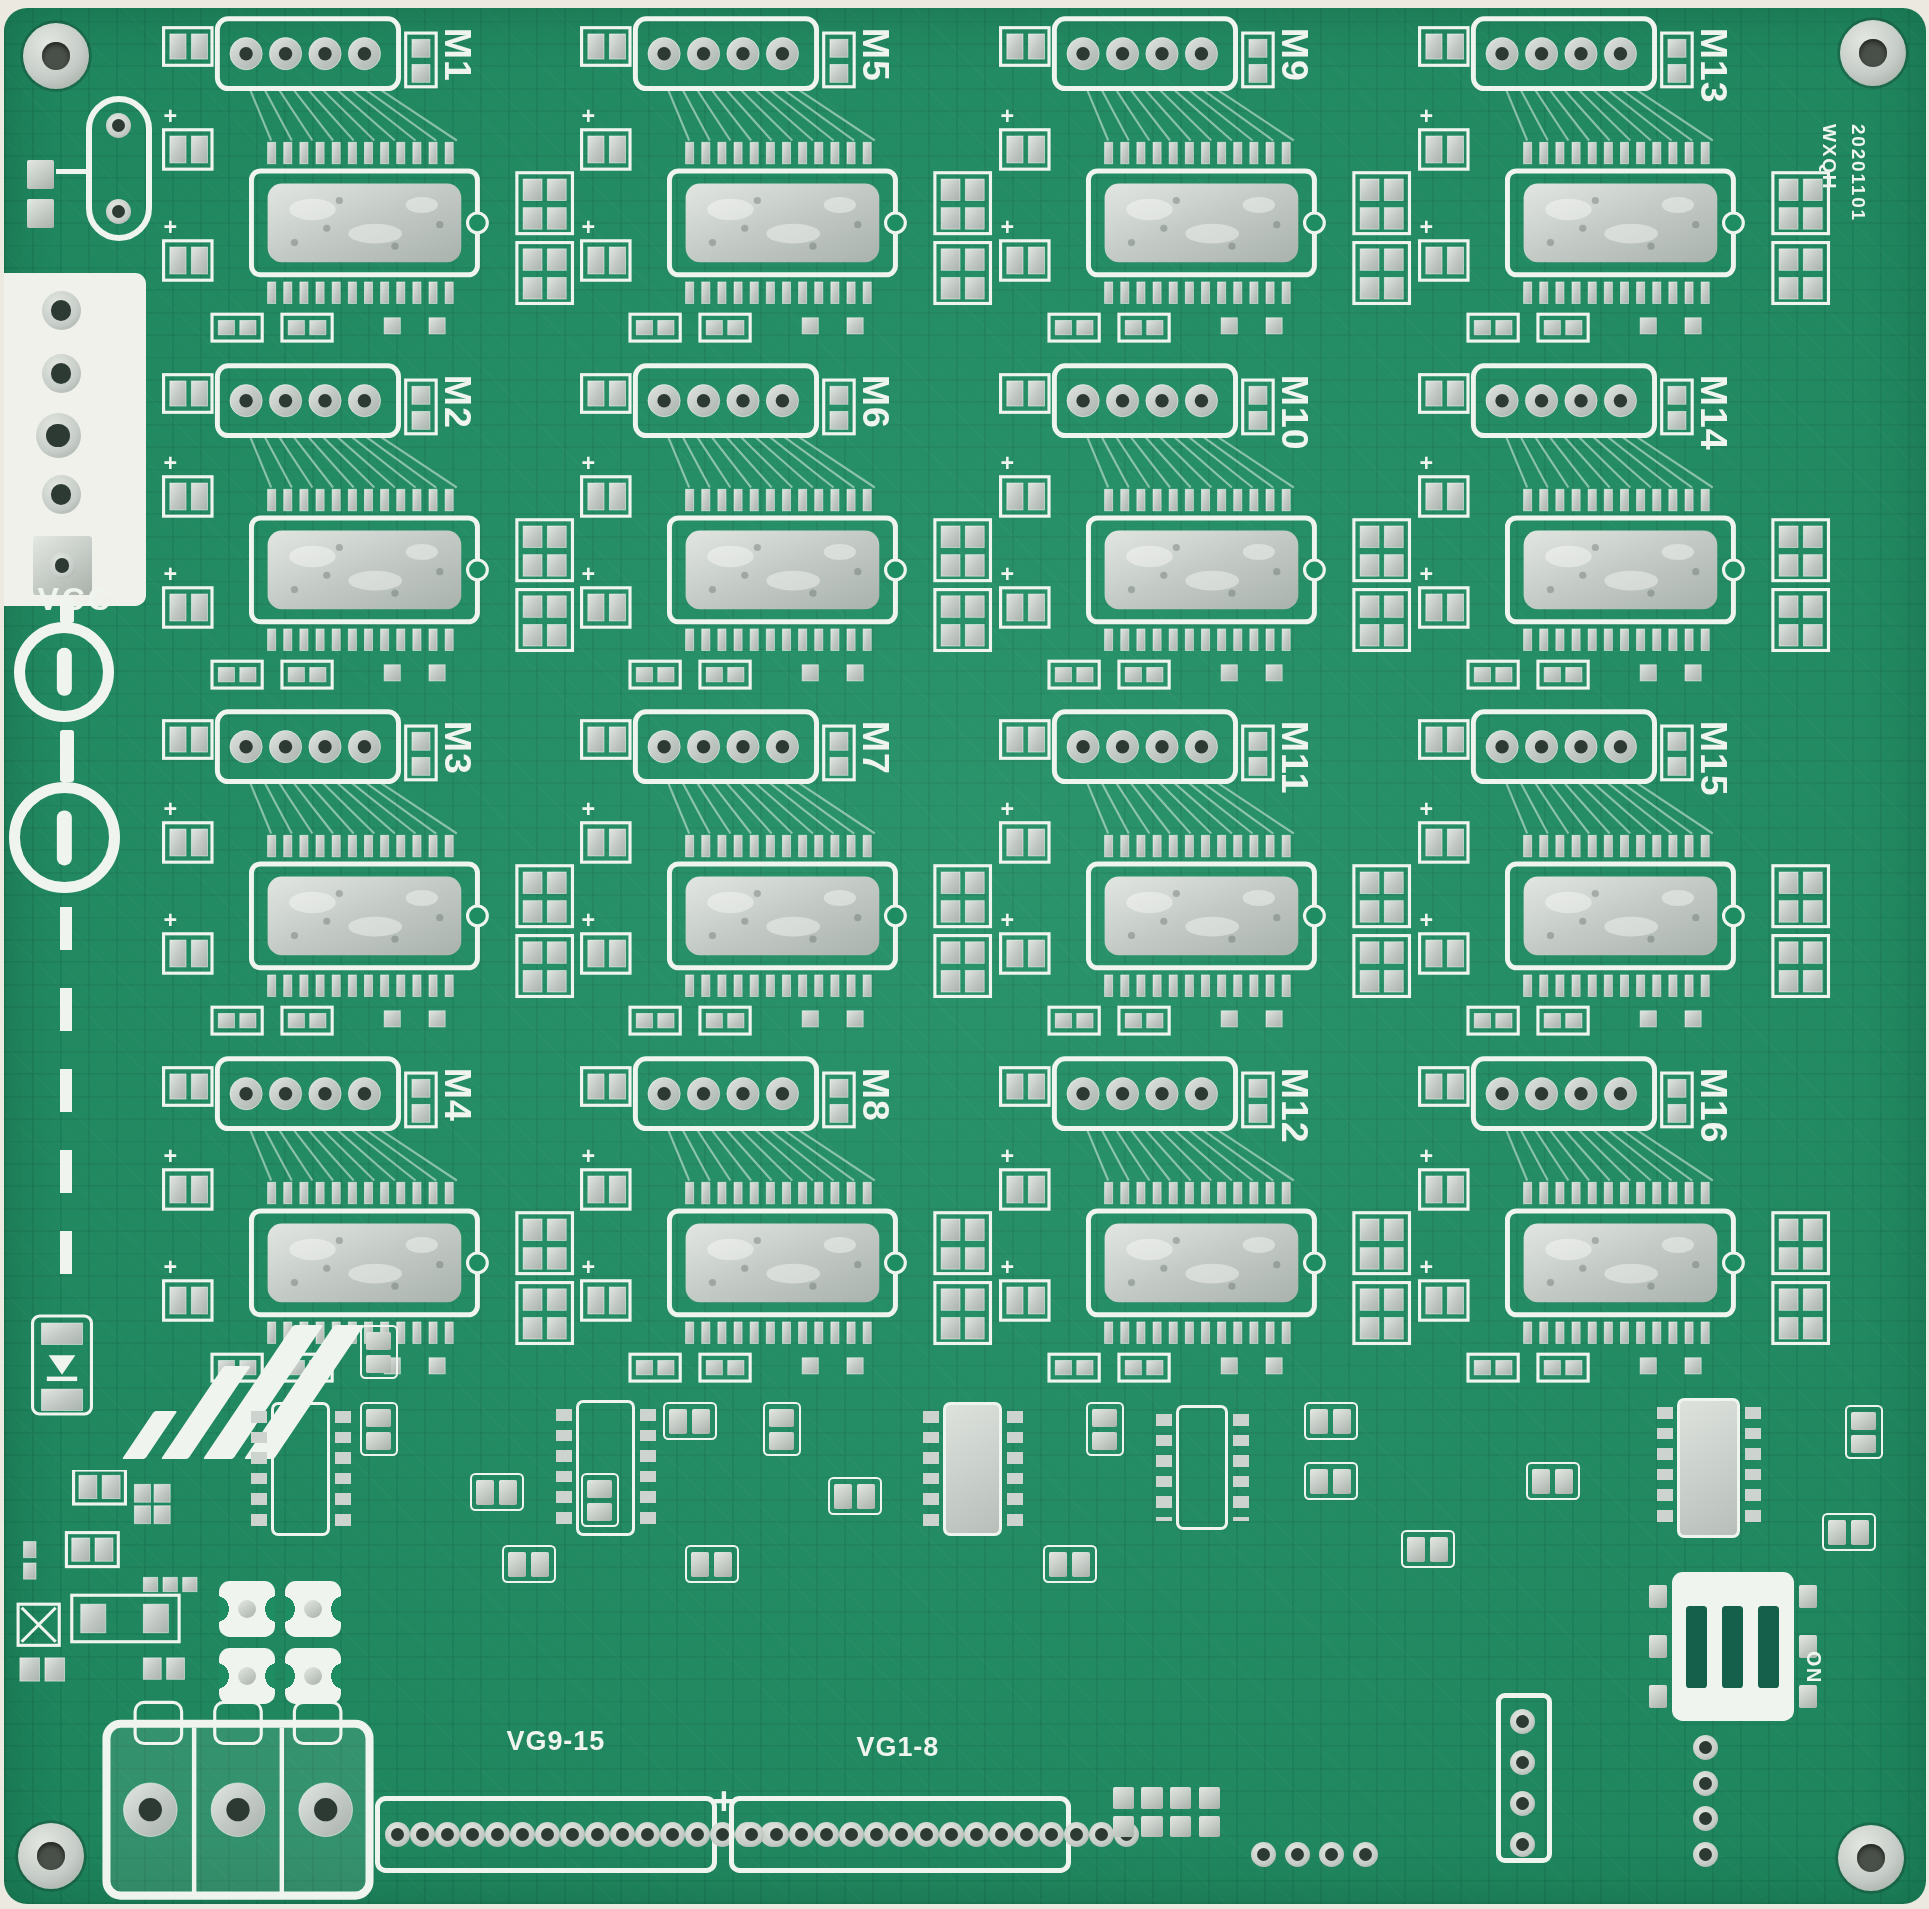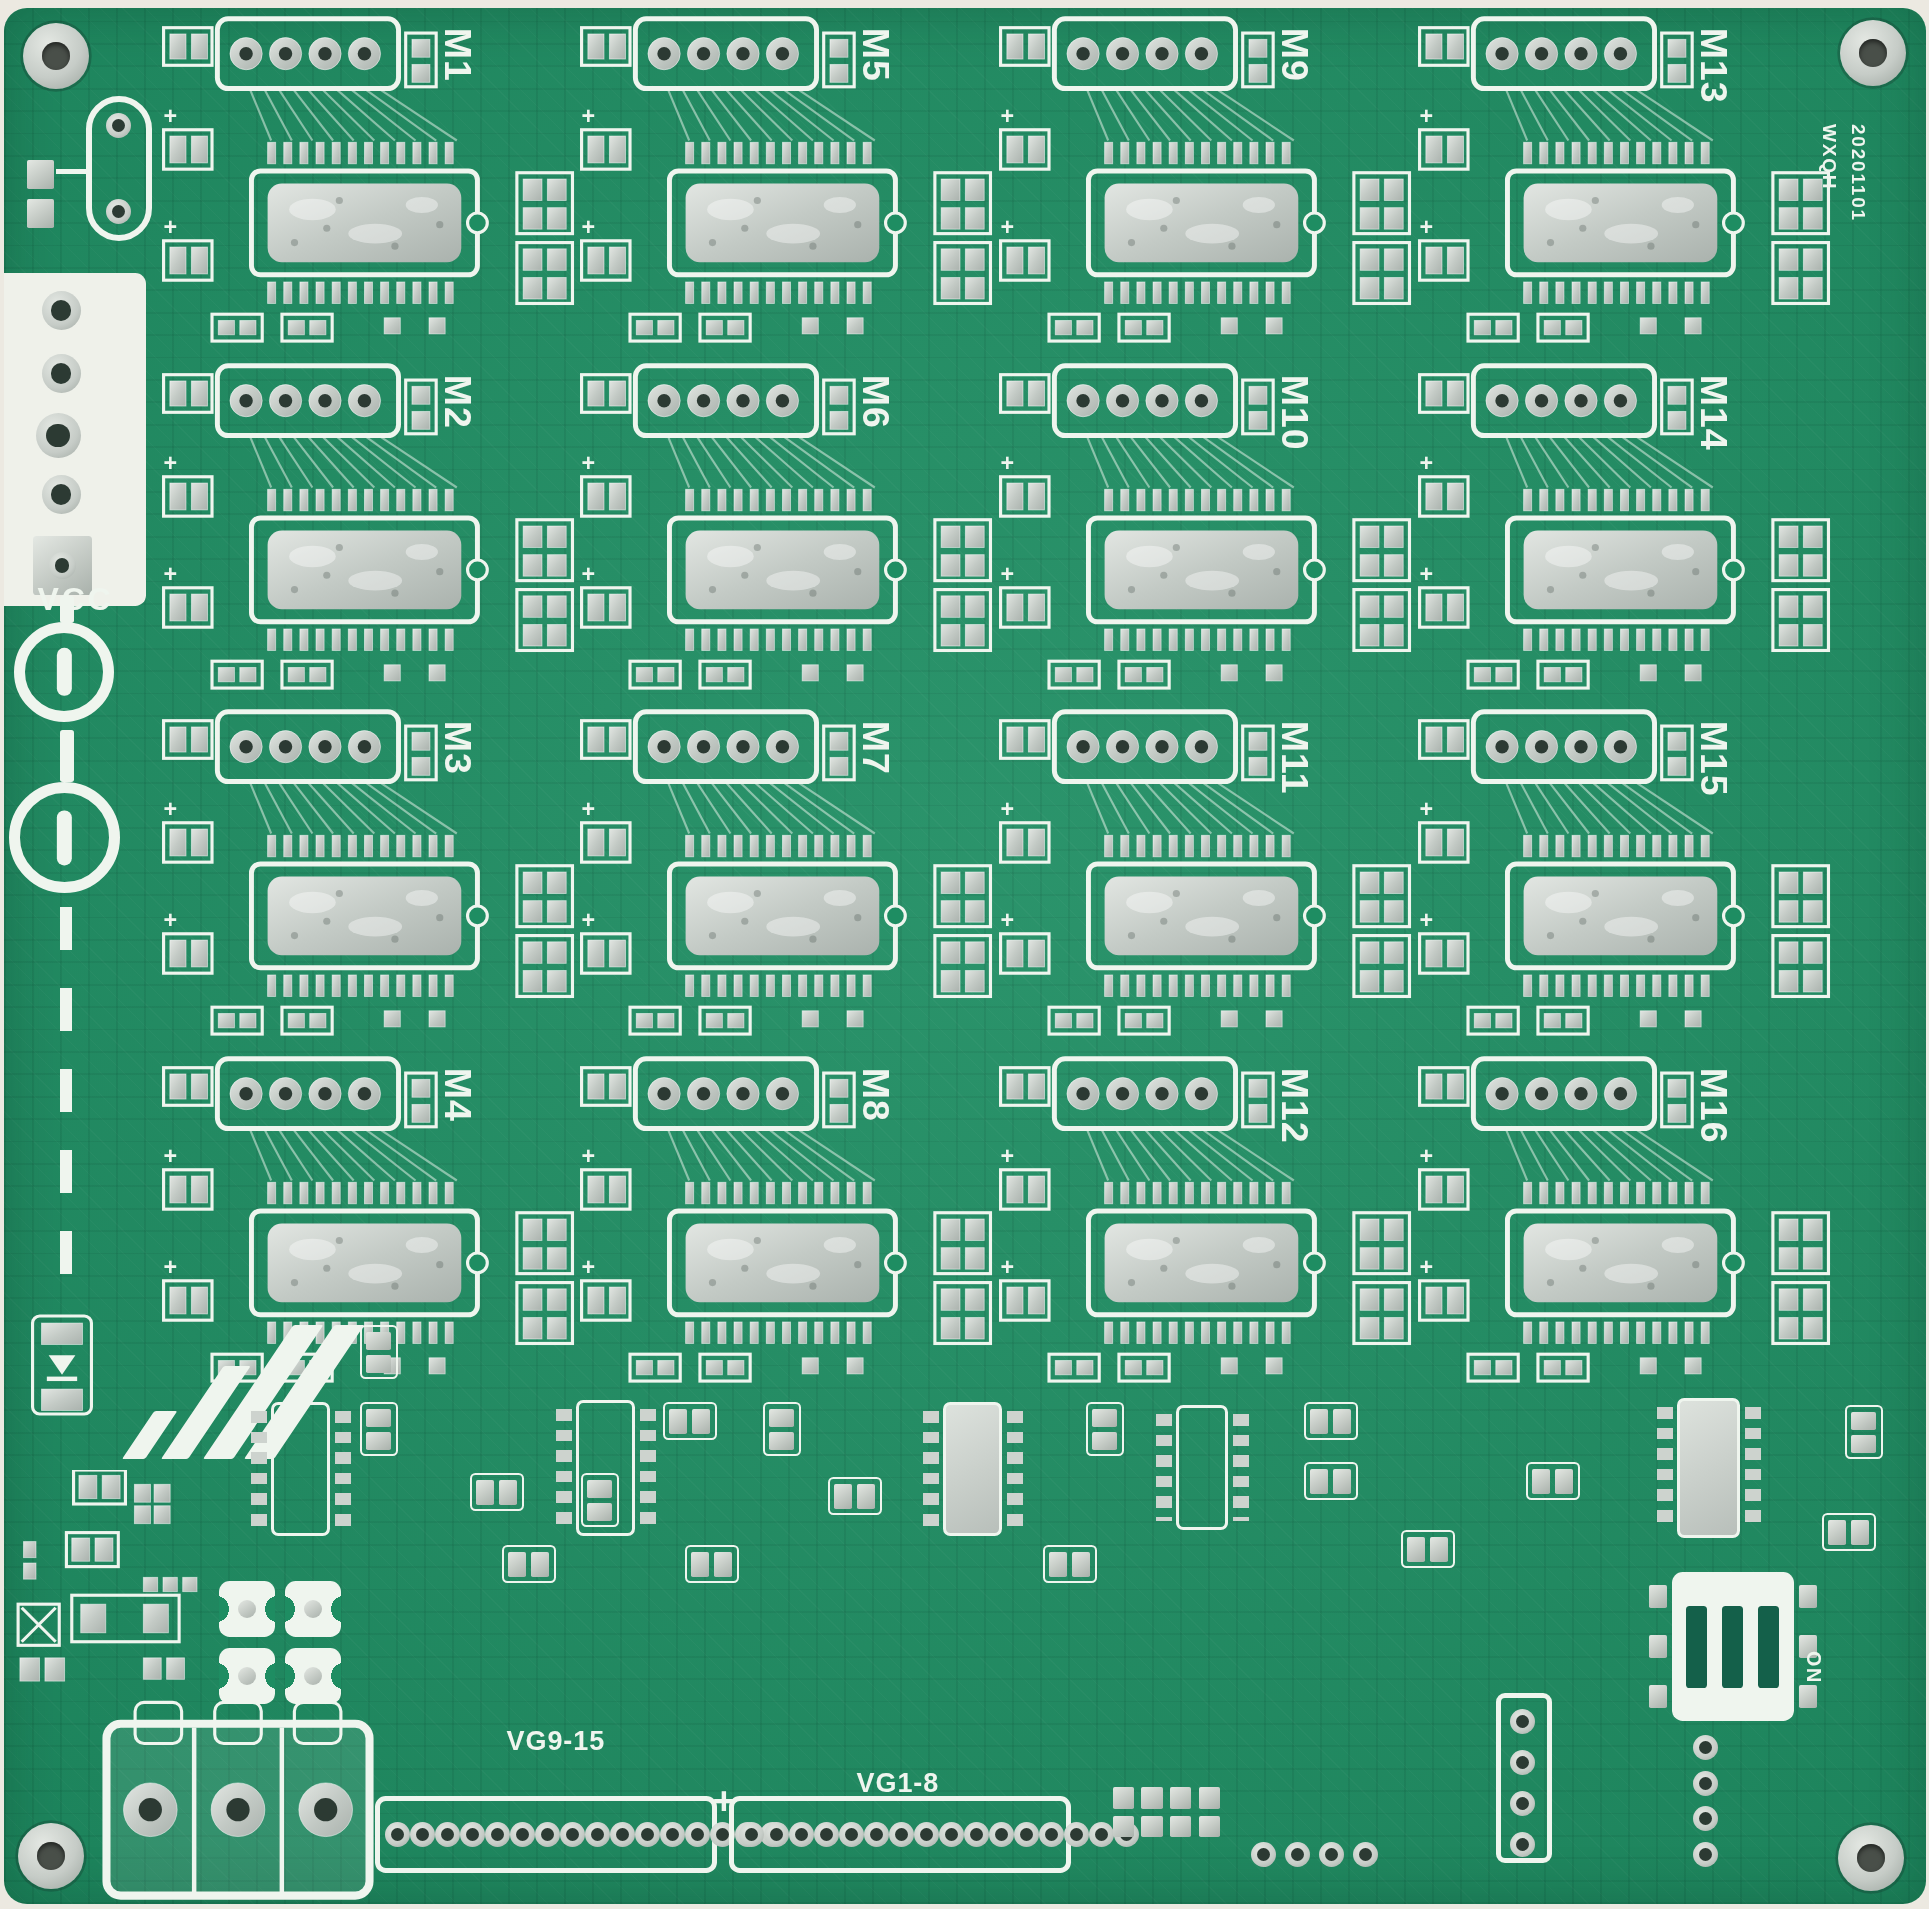--- a/index.html
+++ b/index.html
@@ -2160,21 +2160,21 @@
   <div class="rc v" style="left:1841px;top:1397px">
       <i></i>
       <i></i>
     </div>
   <div class="rc" style="left:1818px;top:1505px">
       <i></i>
       <i></i>
     </div>
 
   <div class="vg-label" style="left:503px;top:1718px">VG9-15</div>
-  <div class="vg-label" style="left:853px;top:1760px">VG1-8</div>
+  <div class="vg-label" style="left:853px;top:1724px">VG1-8</div>
   <div class="hdr" style="left:371px">
       <span class="th s28 rel"></span>
       <span class="th s28 rel"></span>
       <span class="th s28 rel"></span>
       <span class="th s28 rel"></span>
       <span class="th s28 rel"></span>
       <span class="th s28 rel"></span>
       <span class="th s28 rel"></span>
       <span class="th s28 rel"></span>
       <span class="th s28 rel"></span>

